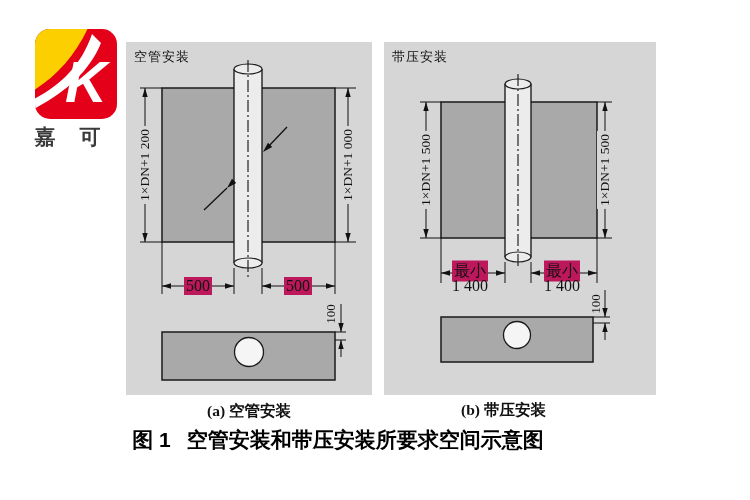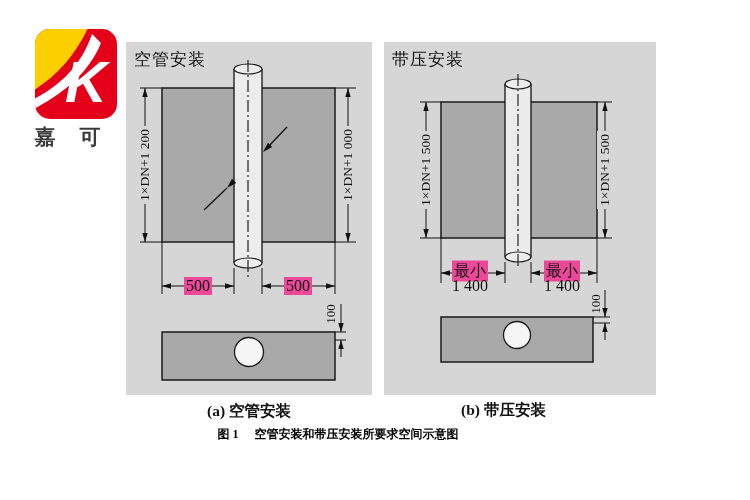--- a/index.html
+++ b/index.html
@@ -1,30 +1,30 @@
 <!DOCTYPE html>
 <html><head>
 <meta charset="utf-8">
 <style>
   html,body{margin:0;padding:0;background:#fff;}
   .stage{position:relative;width:750px;height:500px;background:#ffffff;overflow:hidden;
          font-family:"Liberation Serif","DejaVu Serif",serif;color:#1a1a1a;}
   .panel{position:absolute;top:42px;height:353px;background:#d6d6d6;}
   .panel svg{position:absolute;left:0;top:0;}
-  .panel-title{position:absolute;left:8px;top:6px;font-size:17px;letter-spacing:1px;color:#111;}
+  .panel-title{position:absolute;left:8px;top:6px;font-size:13px;letter-spacing:1px;color:#111;}
   .vlabel{position:absolute;transform:translate(-50%,-50%) rotate(-90deg);white-space:nowrap;
           background:#d6d6d6;padding:0 3px;font-size:13.5px;color:#111;}
   .vlabel.nobg{background:transparent;}
   .hlabel{position:absolute;transform:translate(-50%,-50%);white-space:nowrap;
-          background:#ec4899;padding:0 2px;font-size:16px;color:#111;}
+          background:#be185d;padding:0 2px;font-size:16px;color:#111;}
   .hlabel.nobg{background:transparent;}
   .subcaption{position:absolute;text-align:center;font-size:15.5px;font-weight:600;color:#111;}
   .figcaption{position:absolute;left:0;top:426px;width:676px;text-align:center;
-              font-family:Liberation Serif, serif;font-weight:bold;
-              font-size:12px;color:#000;}
+              font-family:Liberation Sans, sans-serif;font-weight:bold;
+              font-size:21px;color:#000;}
   .figcaption .fignum{margin-right:16px;}
   .logo{position:absolute;left:34px;top:28px;width:84px;height:92px;}
   .logo-word{position:absolute;left:20px;top:123px;width:104px;text-align:center;
              font-family:"Liberation Sans","DejaVu Sans",sans-serif;font-weight:bold;
              font-size:21px;letter-spacing:9px;color:#3a3a3a;}
   line,path.dim{stroke:#111;}
 </style>
 </head>
 <body>
 

